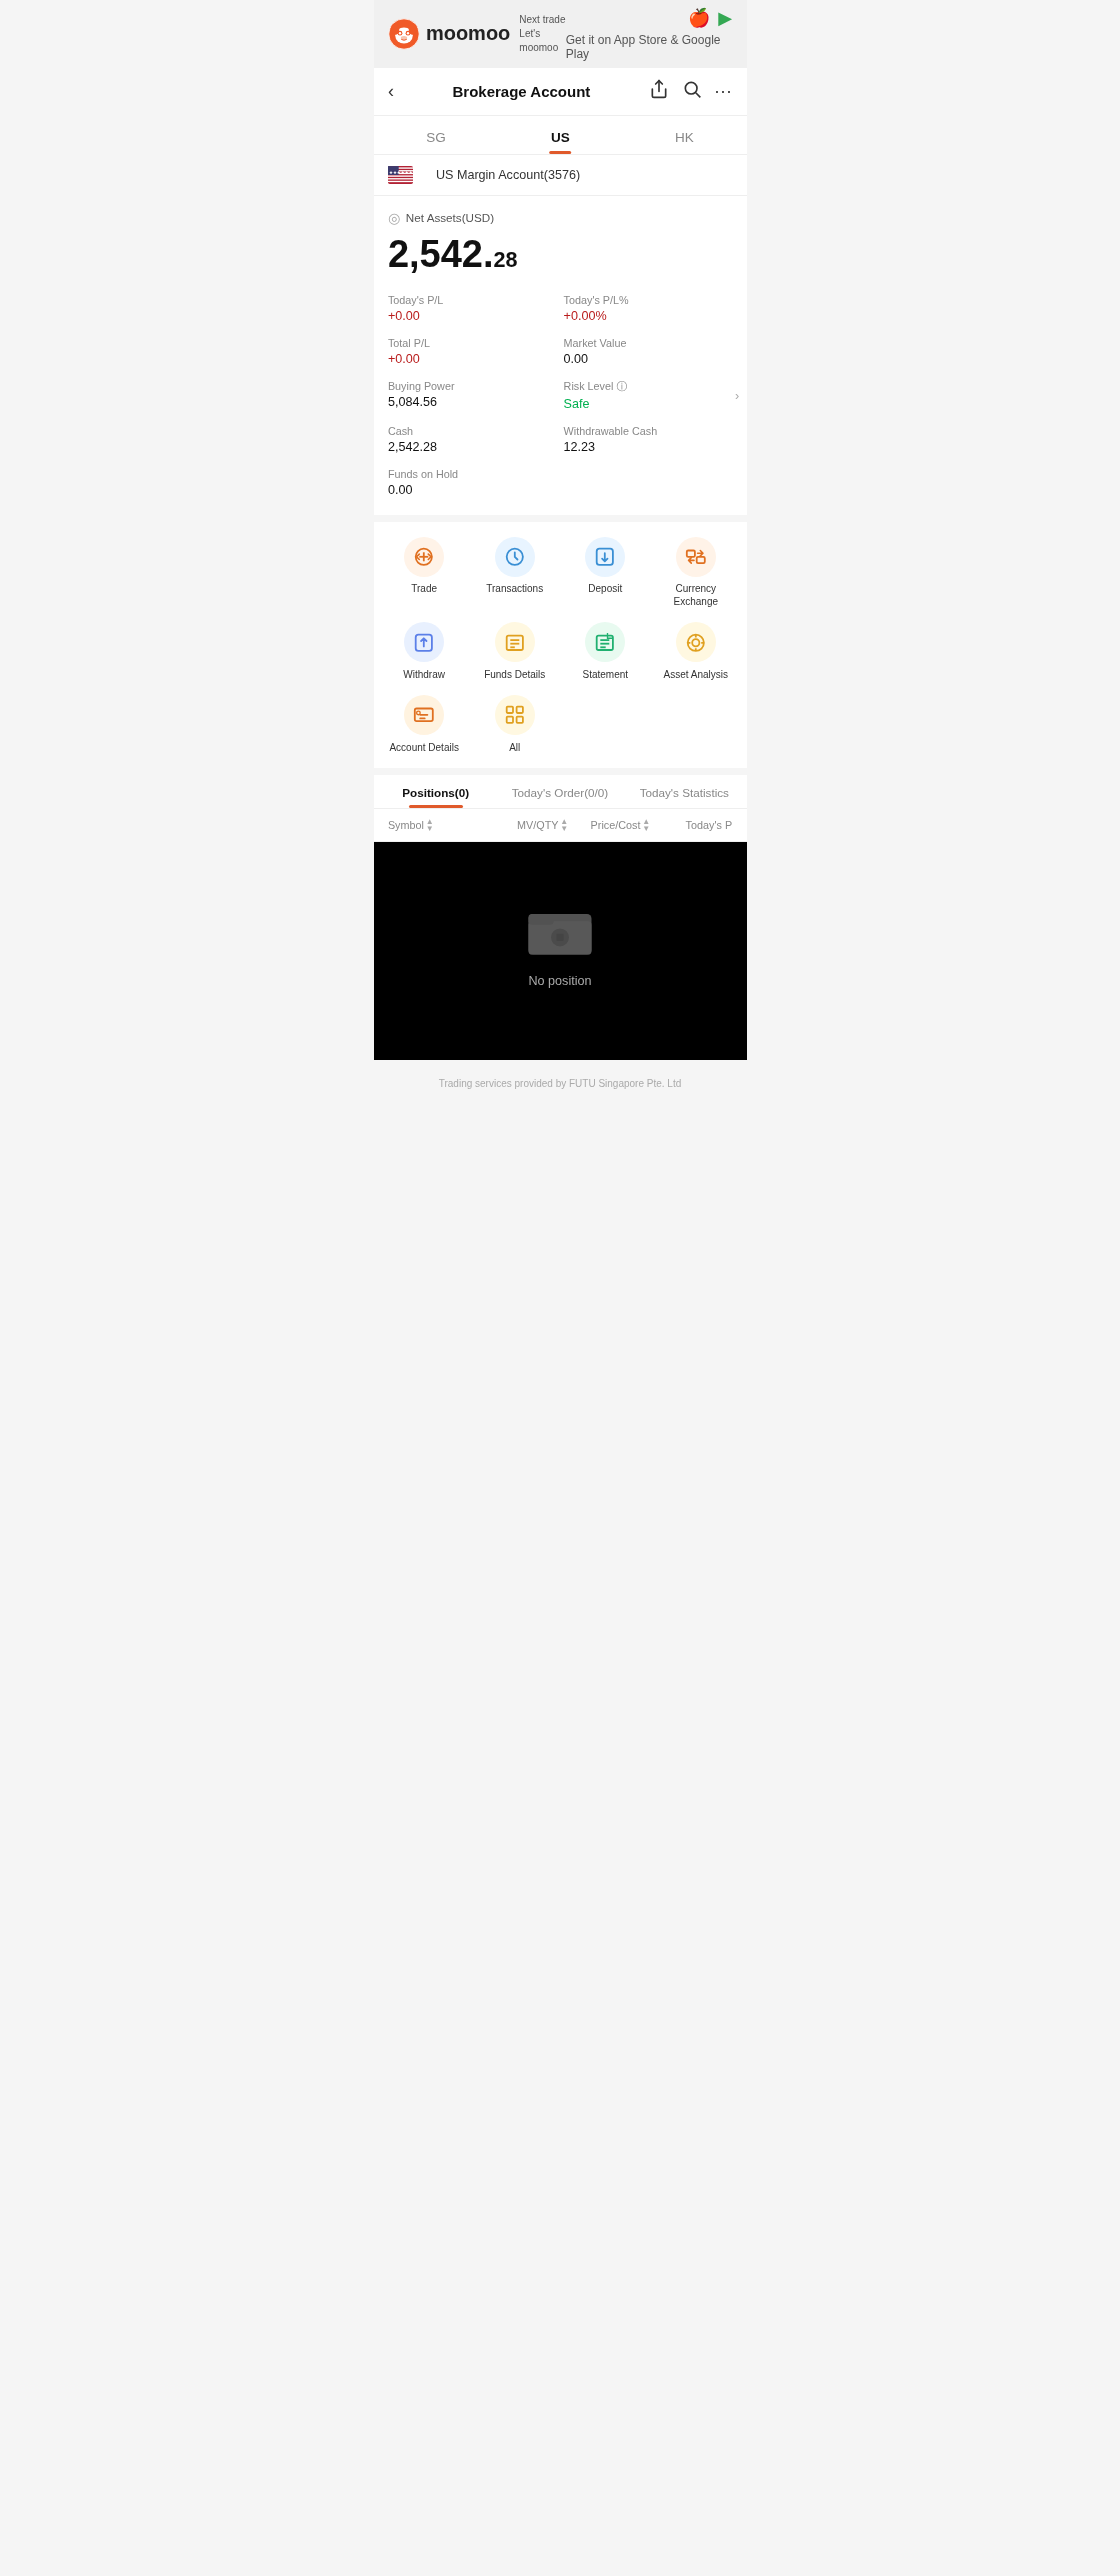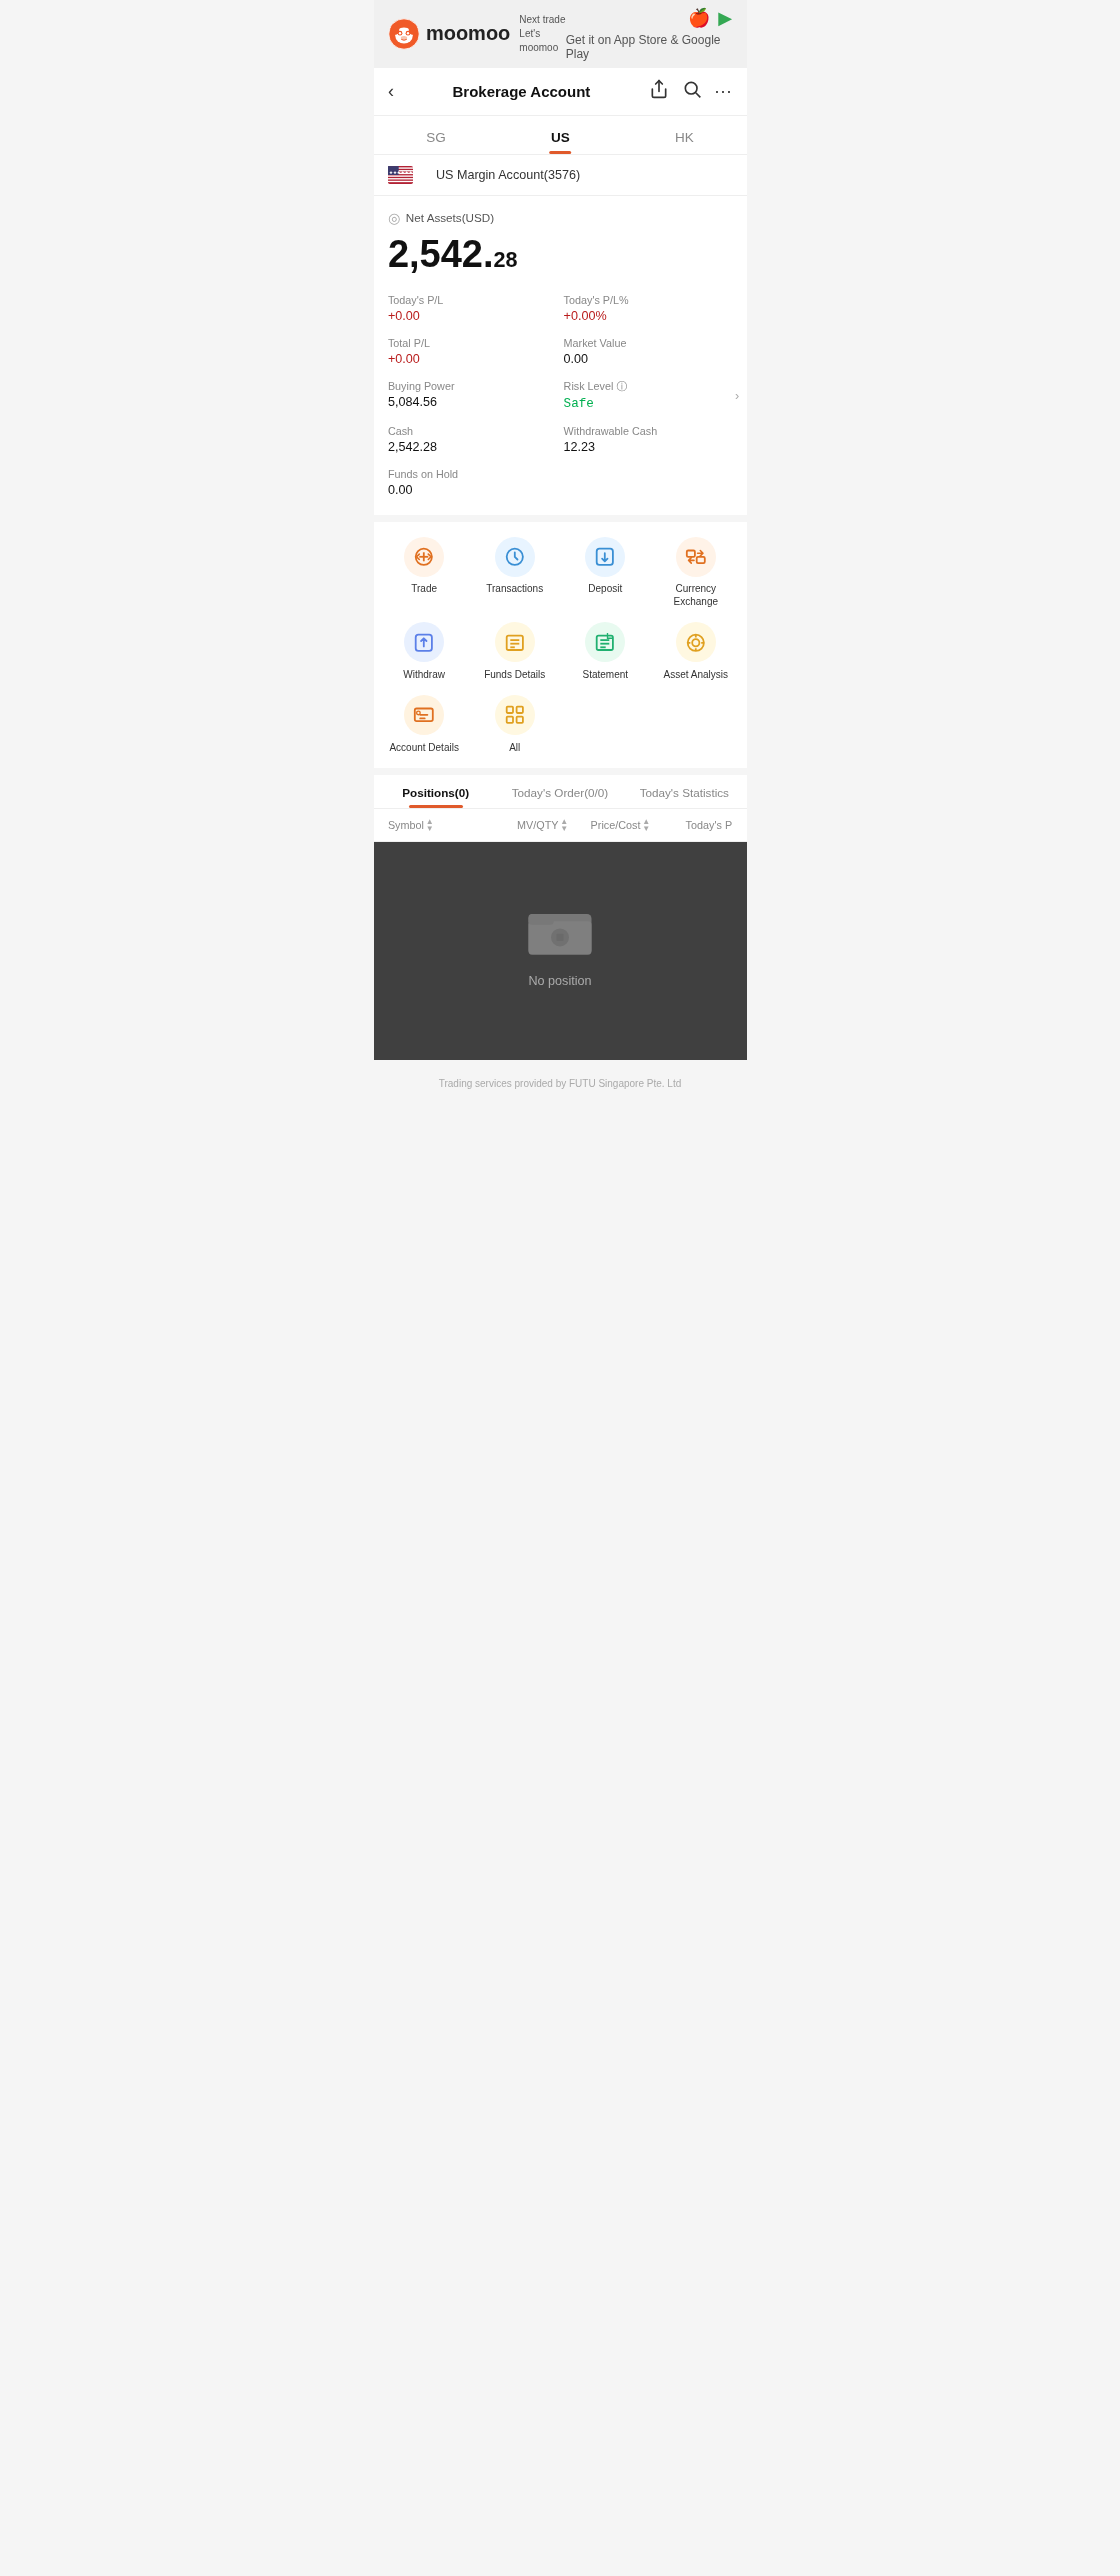--- a/index.html
+++ b/index.html
@@ -149,21 +149,21 @@
     .stat-label {
       font-size: 10.8px;
       color: #888;
       margin-bottom: 2.7px;
     }
     .stat-value {
       font-size: 12.6px;
       font-weight: 500;
       color: #111;
     }
-    .stat-value.green { color: #00b050; font-family: Liberation Mono, monospace; }
+    .stat-value.green { color: #00b050; }
     .stat-value.positive { color: #b91c1c; }
     .stats-arrow {
       position: absolute;
       right: -7.2px;
       top: 50%;
       transform: translateY(-50%);
       font-size: 12.6px;
       color: #aaa;
     }
 
@@ -256,21 +256,21 @@
       display: flex;
       align-items: center;
       gap: 1.8px;
     }
     .th:first-child { flex: 1.2; }
     .th:not(:first-child) { flex: 1; justify-content: flex-end; }
     .sort-arrows { font-size: 8px; color: #aaa; display: flex; flex-direction: column; line-height: 0.9; }
 
     
     .empty-state {
-      background: #404040;
+      background: #000000;
       display: flex;
       flex-direction: column;
       align-items: center;
       padding: 54px 18px 72px;
     }
     .empty-icon {
       width: 72px;
       height: 63px;
       margin-bottom: 14.4px;
       opacity: 0.4;

